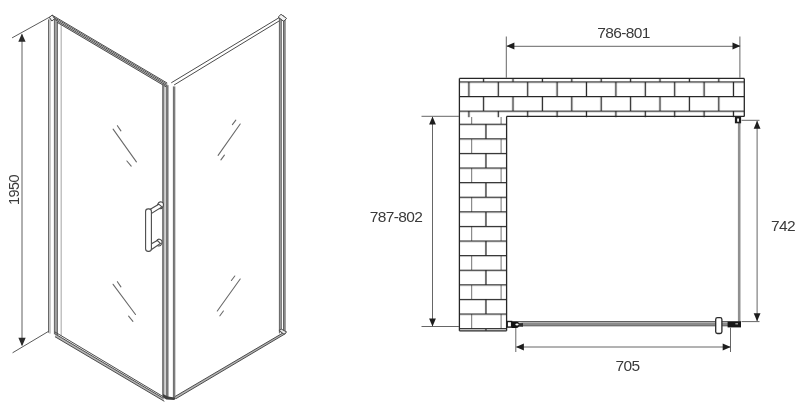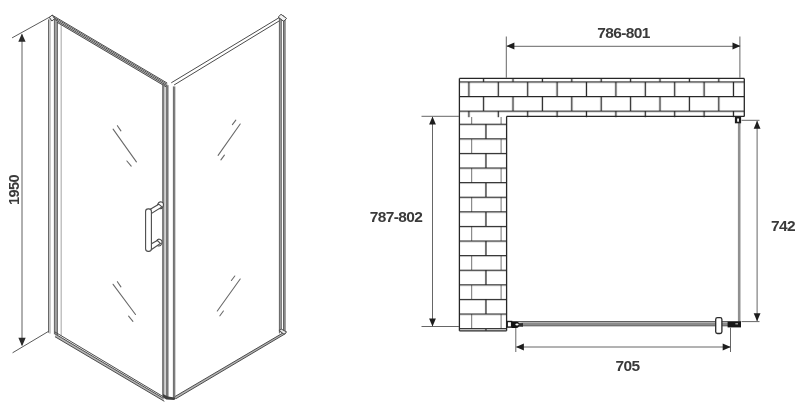--- a/index.html
+++ b/index.html
@@ -1,16 +1,16 @@
 <!DOCTYPE html>
 <html><head>
 <meta charset="utf-8">
 <style>
   html,body{margin:0;padding:0;background:#fff;}
-  #wrap{position:relative;width:800px;height:406px;background:#fff;overflow:hidden;font-weight:bold;}
+  #wrap{position:relative;width:800px;height:406px;background:#fff;overflow:hidden;}
   svg{position:absolute;left:0;top:0;}
   text{font-family:"Liberation Sans", sans-serif;fill:#3a3a3a;letter-spacing:-0.6px;}
 </style>
 </head>
 <body>
 <div id="wrap">
 <svg width="800" height="406" viewBox="0 0 800 406">
   <defs>
 
     <pattern id="brickT" width="29.4" height="29.2" patternUnits="userSpaceOnUse" patternTransform="translate(0,23)">

